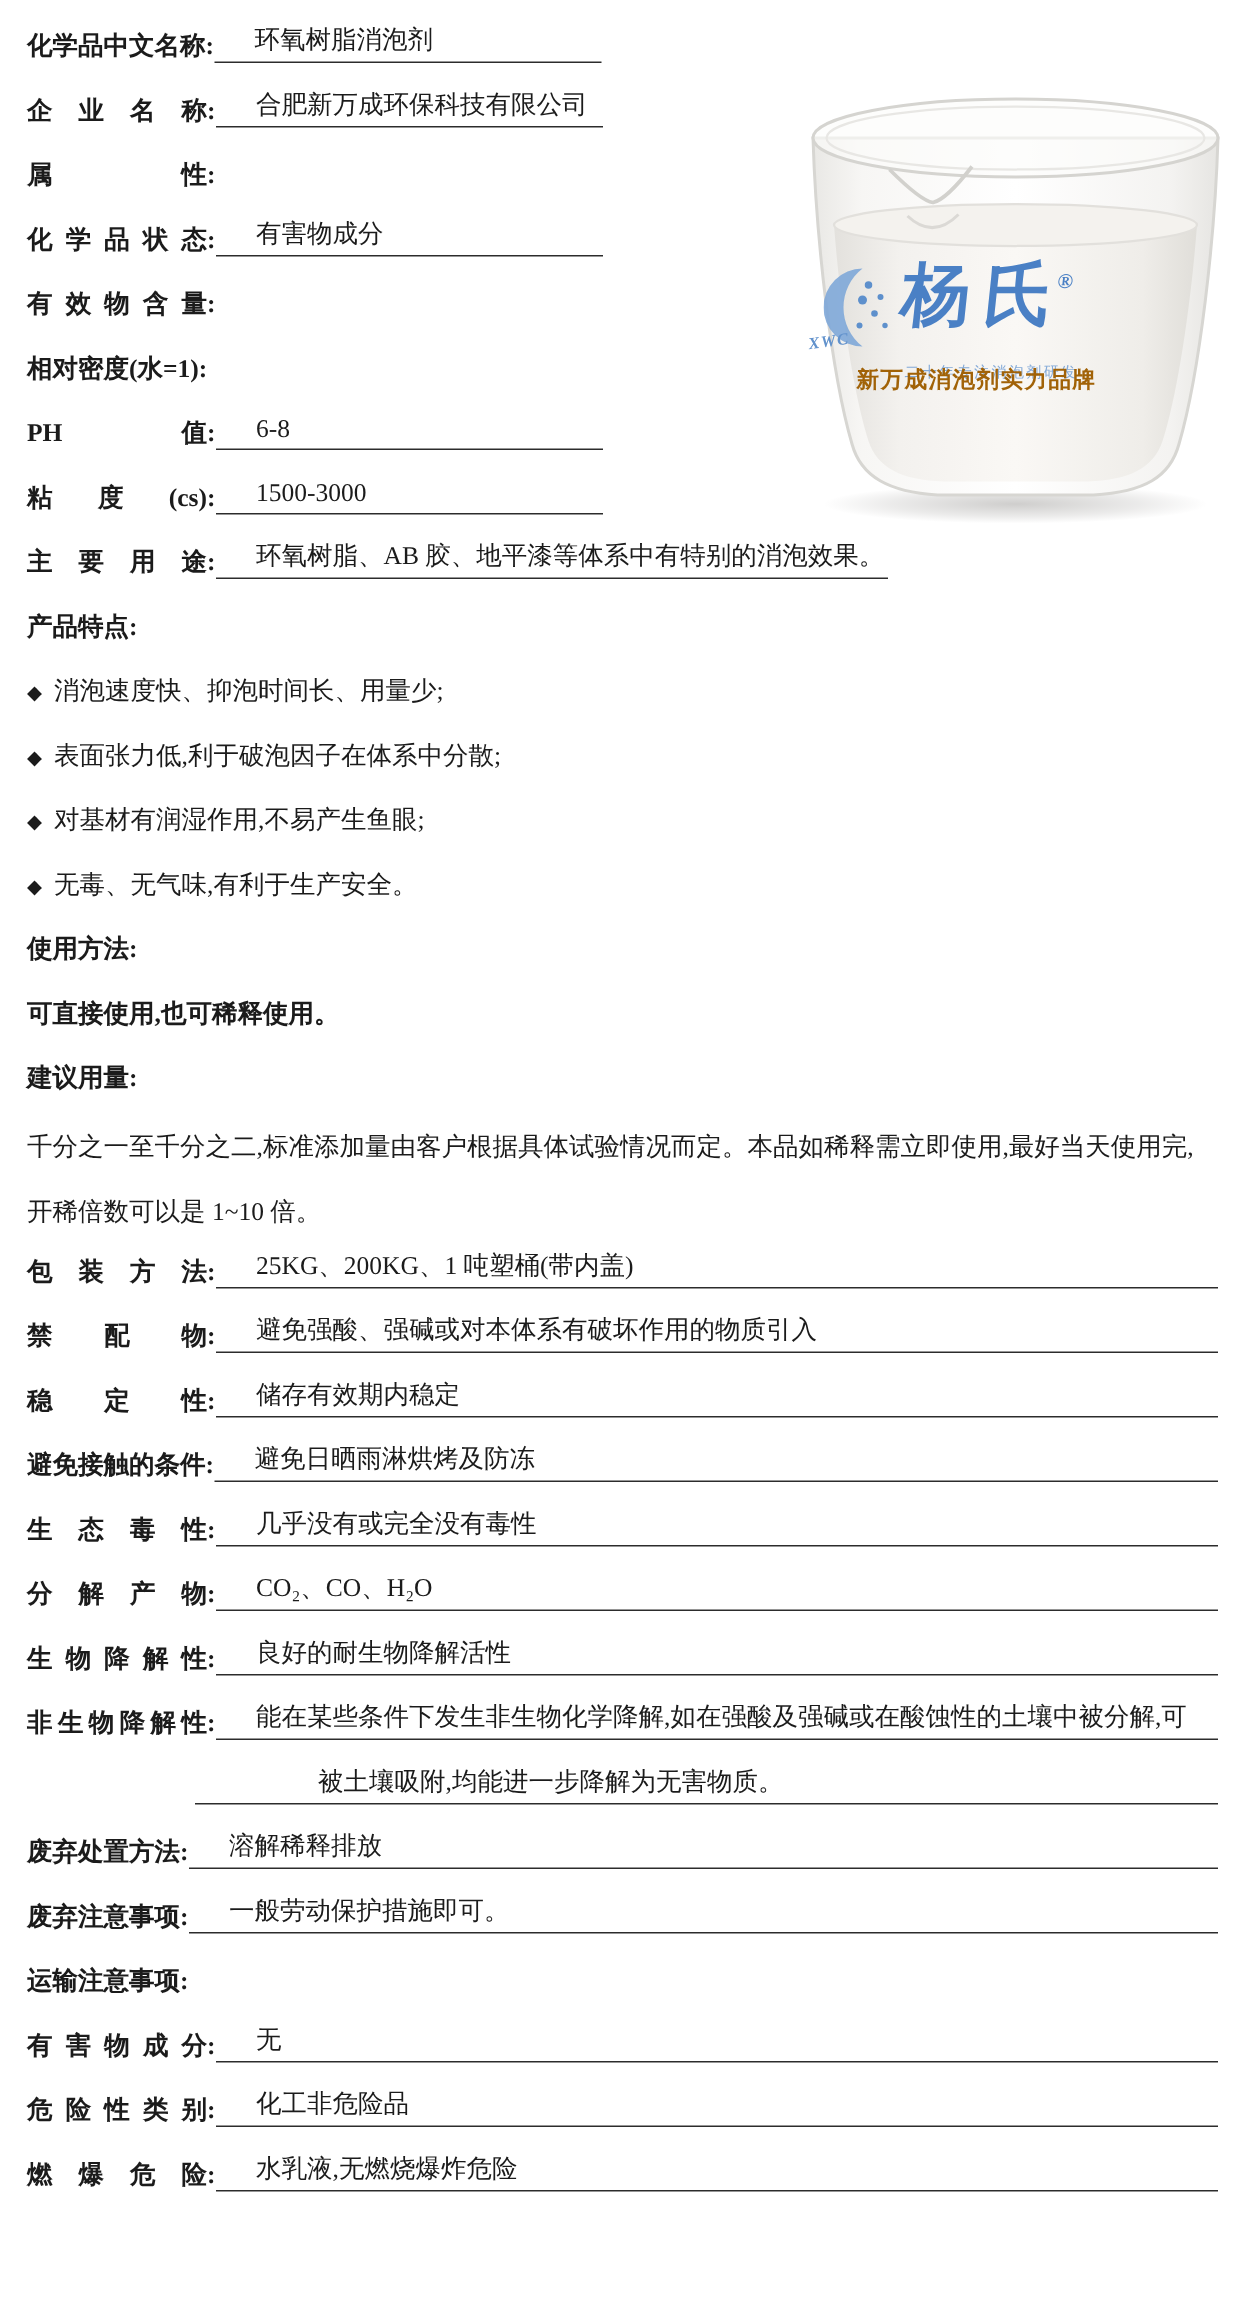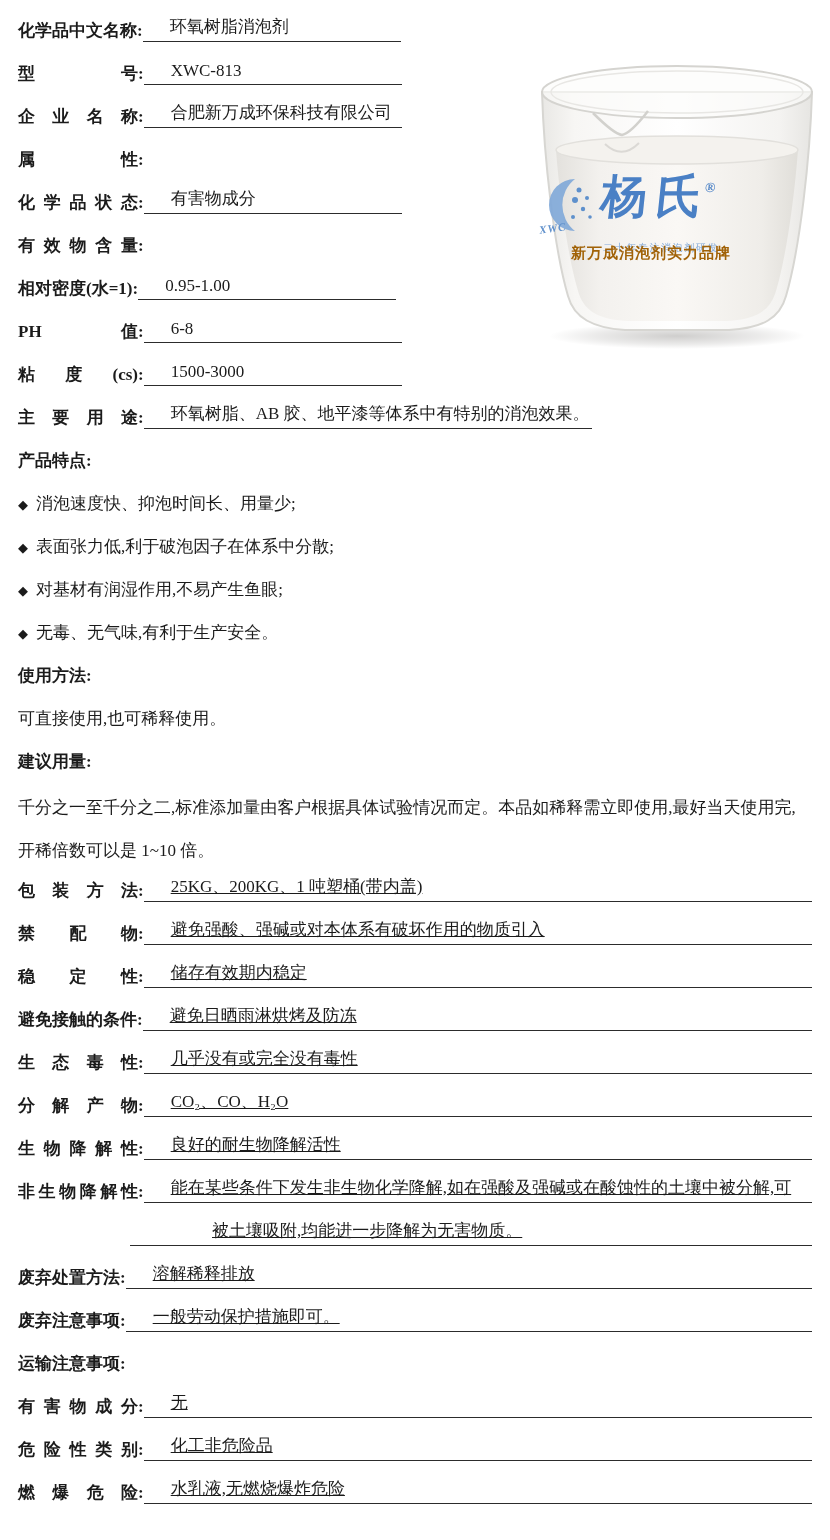--- a/index.html
+++ b/index.html
@@ -20,25 +20,25 @@
   .ns .ltxt { width: auto; text-align: justify; text-align-last: auto; }
   .colon { font-weight: bold; }
 
   .fvalue {
     border-bottom: 1.6px solid #2c2c2c;
     padding: 0 2px 3px 27px;
     white-space: nowrap; overflow: visible;
   }
   .w-top  { width: 258px; font-family: Liberation Serif, serif; }
   .w-fit  { width: max-content; }
-  .w-full { flex: 1 1 auto; text-decoration: underline; }
+  .w-full { flex: 1 1 auto; }
   .cont   { margin-left: 112px; padding-left: 82px; }
 
   .heading { font-weight: bold; }
-  .para    { font-weight: normal; }
+  .para    { font-weight: bold; }
   .para2   { line-height: 43px; height: 86px; margin: 0; }
 
   .bullet-line .bullet-glyph { font-size: 13px; margin-right: 8px; padding-bottom: 2px; }
 
   
   .beaker { position: absolute; left: 527px; top: 58px; width: 296px; height: 300px; }
   .beaker > * { position: absolute; }
   .glass-svg { left: 0; top: 0; }
   .brand {
     left: 74px; top: 116px; font-size: 46px; font-weight: bold; line-height: 1;
@@ -56,40 +56,35 @@
 </head>
 <body>
 
 <div class="doc">
 
   <div class="line frow ns">
     <div class="flabel"><span class="ltxt">化学品中文名称</span><span class="colon">:</span></div>
     <div class="fvalue w-top">环氧树脂消泡剂</div>
   </div>
   <div class="line frow">
-    <div class="flabel"><span class="ltxt">型号</span><span class="colon">:</span></div>
-    <div class="fvalue w-top">XWC-813</div>
-  </div>
-  <div class="line frow">
     <div class="flabel"><span class="ltxt">企业名称</span><span class="colon">:</span></div>
     <div class="fvalue w-top">合肥新万成环保科技有限公司</div>
   </div>
   <div class="line frow">
     <div class="flabel"><span class="ltxt">属性</span><span class="colon">:</span></div>
   </div>
   <div class="line frow">
     <div class="flabel"><span class="ltxt">化学品状态</span><span class="colon">:</span></div>
     <div class="fvalue w-top">有害物成分</div>
   </div>
   <div class="line frow">
     <div class="flabel"><span class="ltxt">有效物含量</span><span class="colon">:</span></div>
   </div>
   <div class="line frow ns">
     <div class="flabel"><span class="ltxt">相对密度(水=1)</span><span class="colon">:</span></div>
-    <div class="fvalue w-top">0.95-1.00</div>
   </div>
   <div class="line frow">
     <div class="flabel"><span class="ltxt">PH值</span><span class="colon">:</span></div>
     <div class="fvalue w-top">6-8</div>
   </div>
   <div class="line frow">
     <div class="flabel"><span class="ltxt">粘度(cs)</span><span class="colon">:</span></div>
     <div class="fvalue w-top">1500-3000</div>
   </div>
   <div class="line frow">

